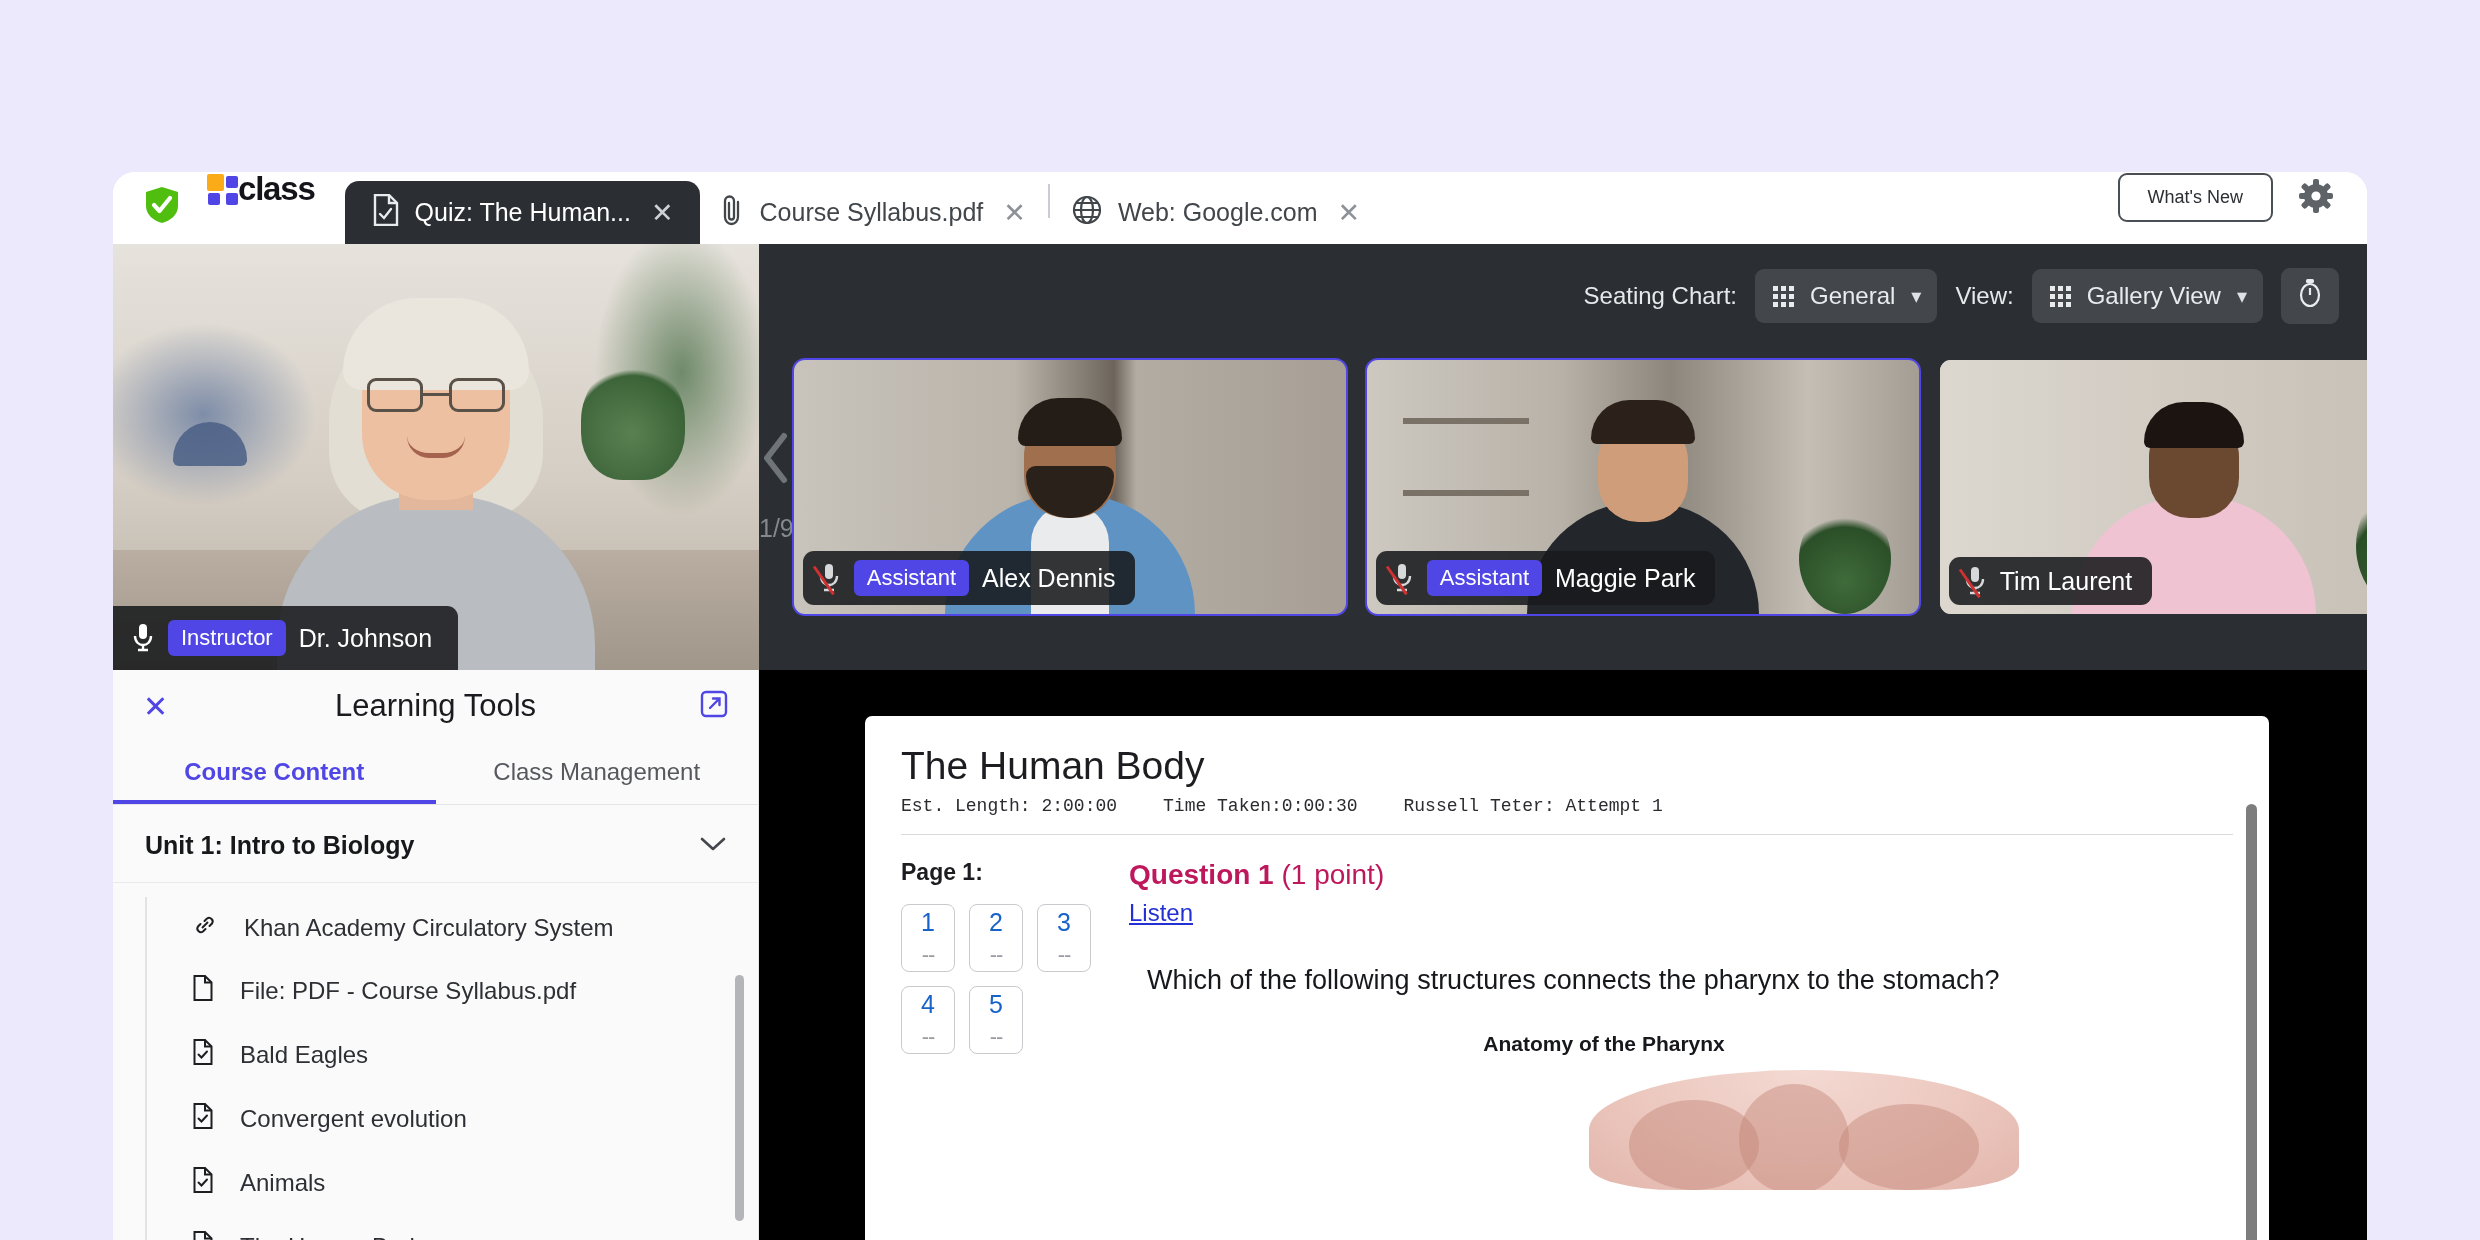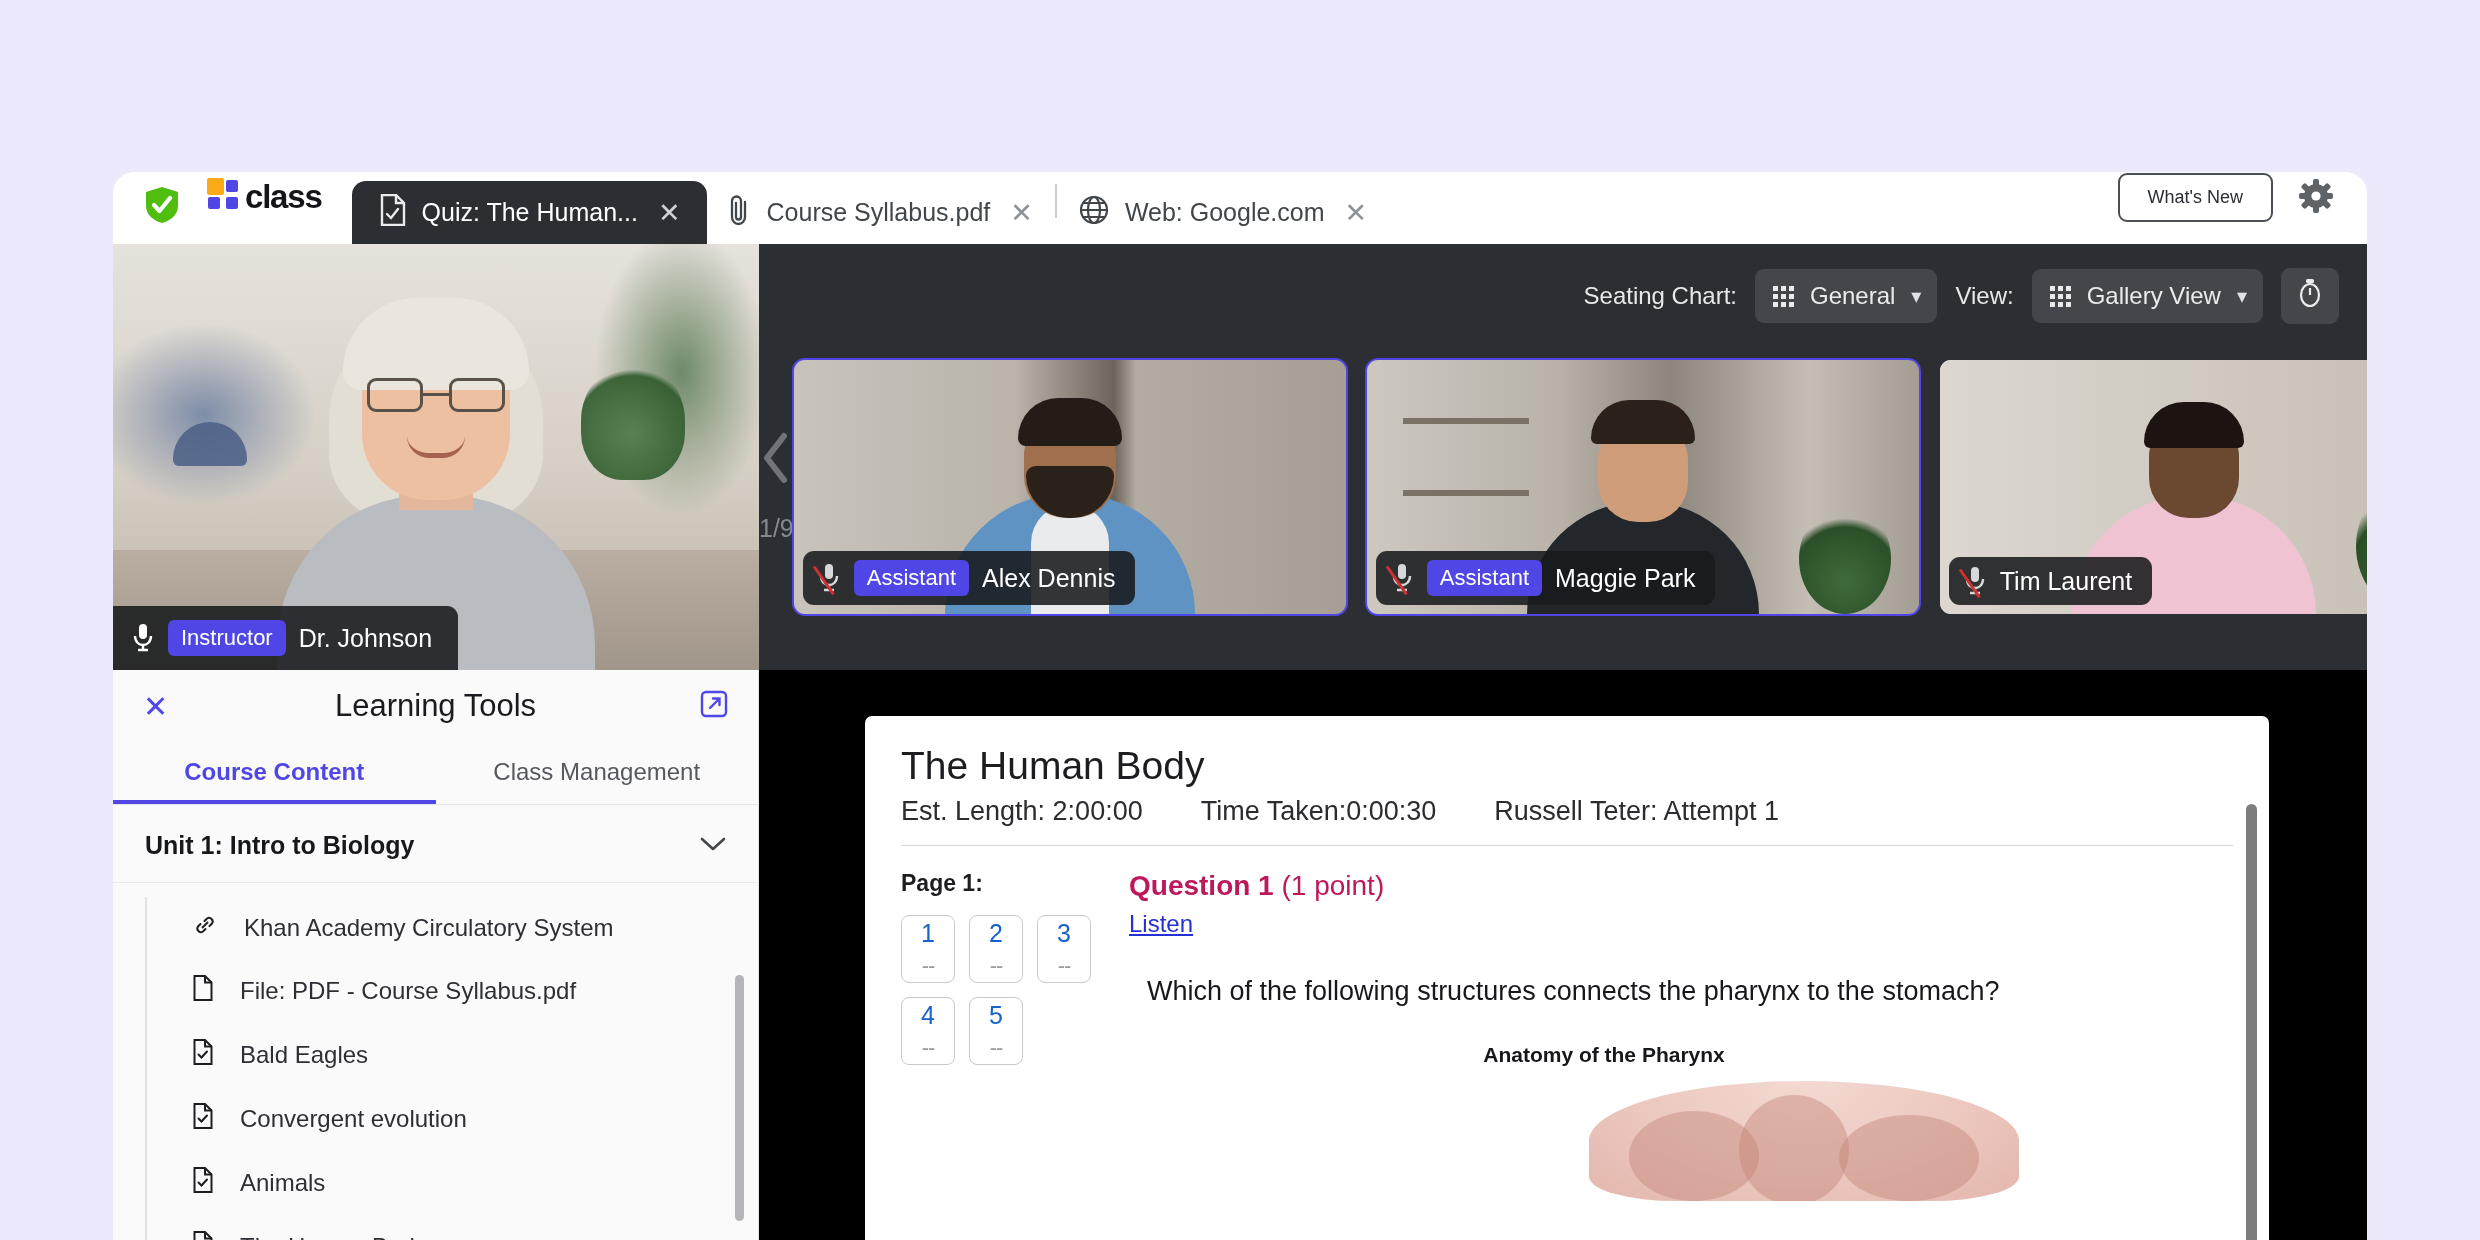--- a/index.html
+++ b/index.html
@@ -19,21 +19,21 @@
   }
   
   .tabbar {
     position: relative;
     height: 72px;
     background: #ffffff;
     display: flex;
     align-items: flex-end;
   }
   .shield-wrap { padding: 0 0 20px 32px; display: flex; align-items: center; }
-  .logo-wrap { padding: 0 0 28px 28px; display: flex; align-items: flex-start; gap: 7px; }
+  .logo-wrap { padding: 0 0 36px 28px; display: flex; align-items: center; }
   .logo-squares { position: relative; width: 31px; height: 31px; }
   .sq { position: absolute; border-radius: 2px; }
   .sq-a { left: 0; top: 0; width: 17px; height: 17px; background: #fbab18; }
   .sq-b { right: 0; top: 2px; width: 12px; height: 12px; background: #4f46e5; }
   .sq-c { left: 1px; bottom: 0; width: 12px; height: 12px; background: #4f46e5; }
   .sq-d { right: 0; bottom: 0; width: 12px; height: 12px; background: #4f46e5; }
   .logo-word { font-size: 33px; font-weight: 700; letter-spacing: -1.2px; color: #14141a; }
 
   .tab-active {
     margin-left: 30px;
@@ -212,21 +212,21 @@
     border-left: 2px solid #e3e3e6; margin-left: 32px;
   }
   .sbar { position: absolute; right: 14px; top: 92px; width: 9px; height: 246px; background: #b4b5b8; border-radius: 6px; }
 
   .quiz-area { position: absolute; left: 646px; right: 0; top: 0; bottom: 0; background: #000; }
   .quiz-doc {
     position: absolute; left: 106px; right: 98px; top: 46px; bottom: 0;
     background: #fff; border-radius: 7px 7px 0 0; overflow: hidden;
   }
   .q-title { font-size: 39px; color: #1d1d21; padding: 28px 0 0 36px; font-weight: 400; }
-  .q-meta { display: flex; gap: 58px; padding: 8px 0 0 36px; font-size: 27px; color: #2b2b30; }
+  .q-meta { display: flex; gap: 46px; padding: 8px 0 0 36px; font-size: 18px; color: #2b2b30; font-family: Liberation Mono, monospace; }
   .q-rule { margin: 18px 36px 0; height: 1px; background: #d9d9dc; }
   .q-body { display: flex; padding: 24px 0 0 36px; }
   .q-pages { width: 228px; }
   .q-pagelabel { font-size: 23px; font-weight: 700; color: #1d1d21; }
   .pg-grid { display: flex; flex-wrap: wrap; gap: 14px; margin-top: 18px; width: 210px; }
   .pg {
     width: 54px; height: 68px; border: 1px solid #c9cace; border-radius: 8px;
     display: flex; flex-direction: column; align-items: center; justify-content: center; gap: 5px;
   }
   .pg b { font-size: 25px; color: #1763c9; font-weight: 400; }

